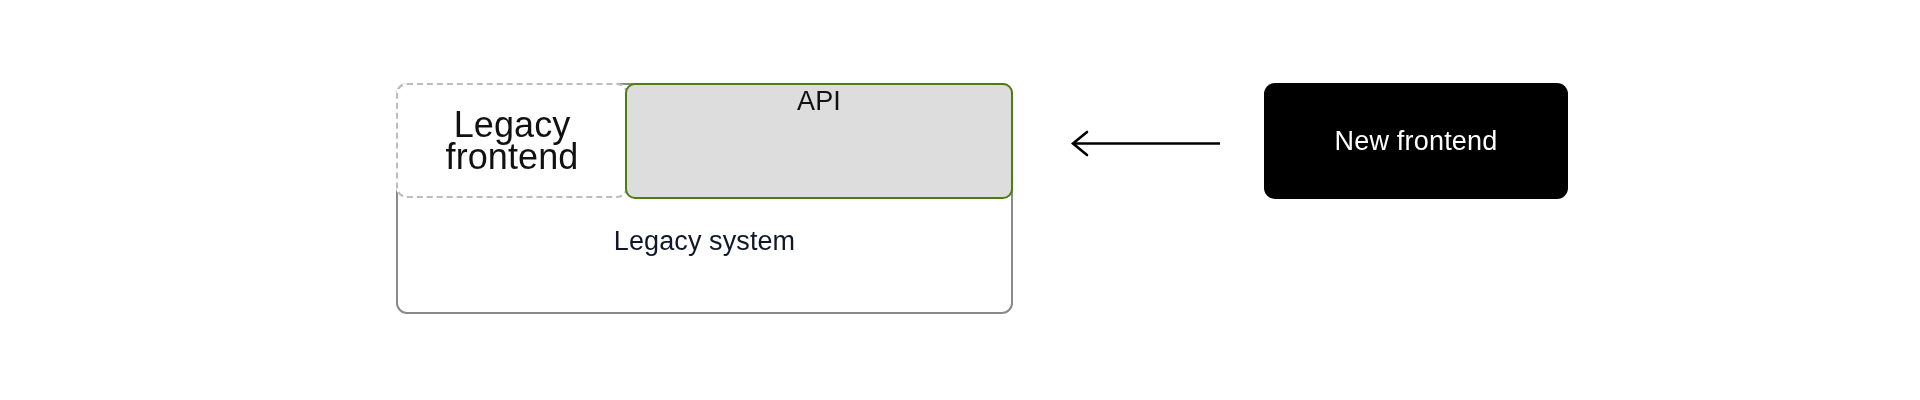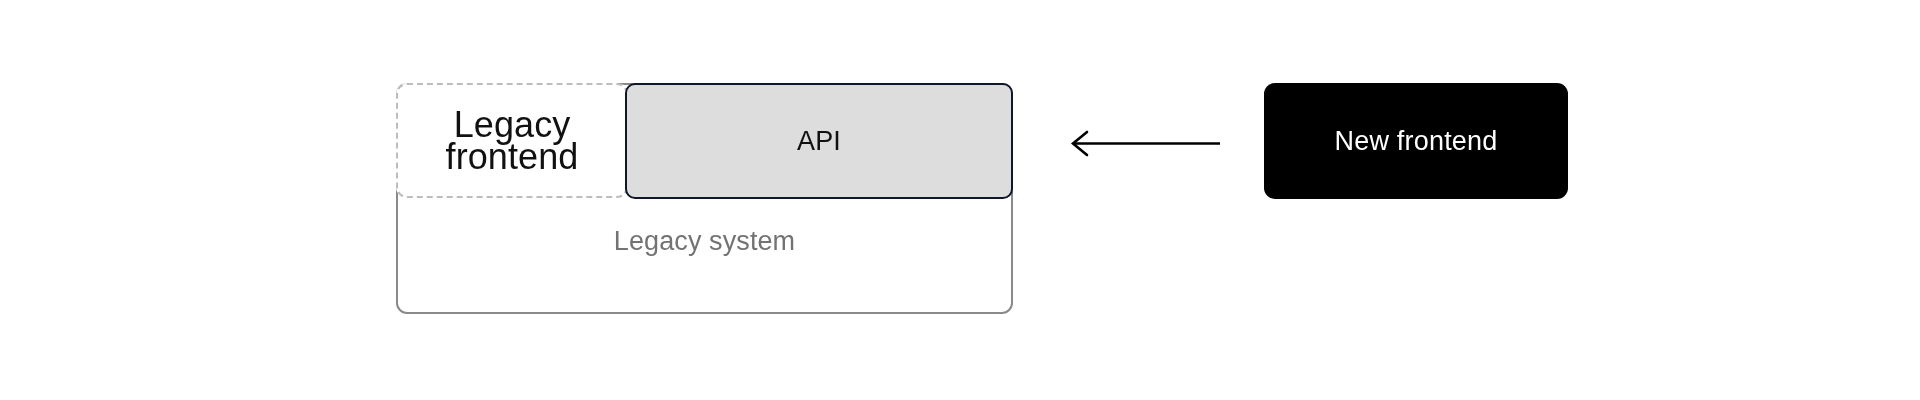--- a/index.html
+++ b/index.html
@@ -34,21 +34,21 @@
   }
 
   .legacy-system-label {
     position: absolute;
     left: 0;
     right: 0;
     top: 140px;
     text-align: center;
     font-size: 27px;
     line-height: 32px;
-    color: #737373;
+    color: #0f172a;
     letter-spacing: 0.1px;
   }
 
   
   .legacy-frontend {
     position: absolute;
     left: 396px;
     top: 83px;
     width: 232px;
     height: 115px;
@@ -72,24 +72,24 @@
 
   
   .api-box {
     position: absolute;
     left: 625px;
     top: 83px;
     width: 388px;
     height: 116px;
     box-sizing: border-box;
     background: #dddddd;
-    border: 2px solid #0f172a;
+    border: 2px solid #4d7c0f;
     border-radius: 10px;
     display: flex;
-    align-items: center;
+    align-items: flex-start;
     justify-content: center;
   }
 
   .api-label {
     font-size: 27px;
     line-height: 32px;
     color: #111111;
     letter-spacing: 0.2px;
   }
 

